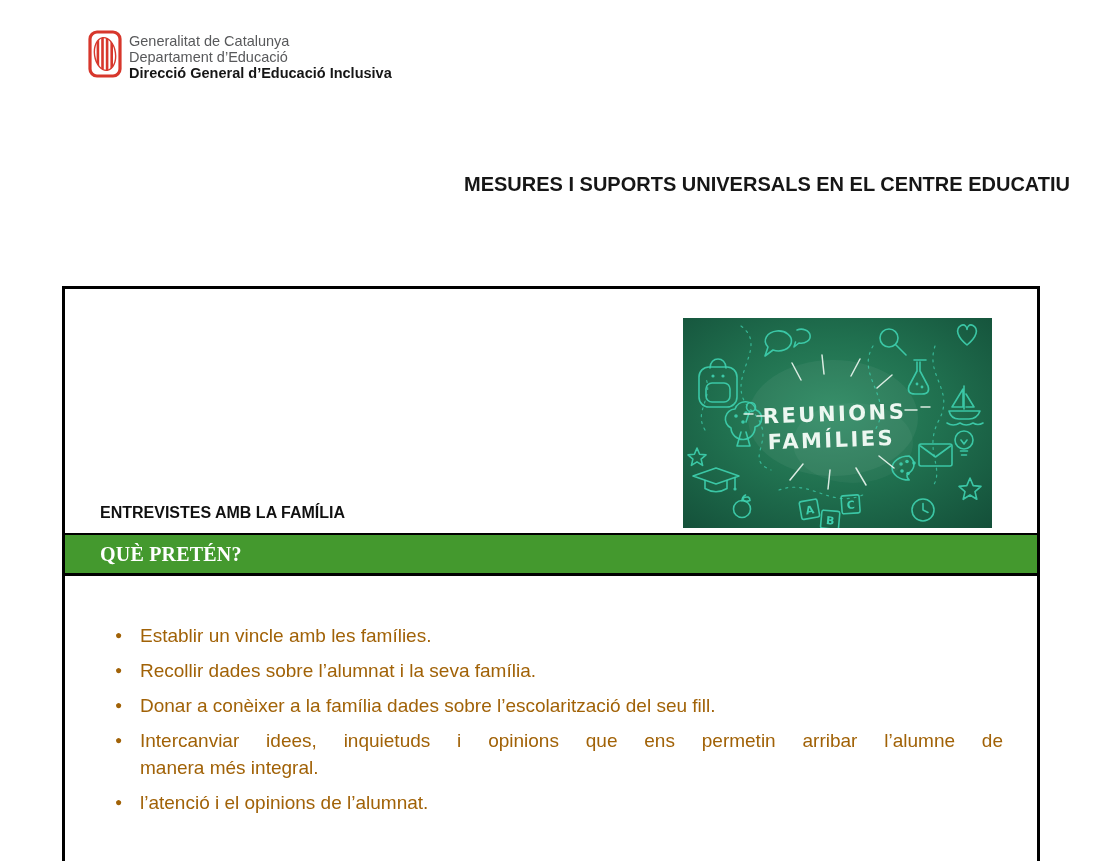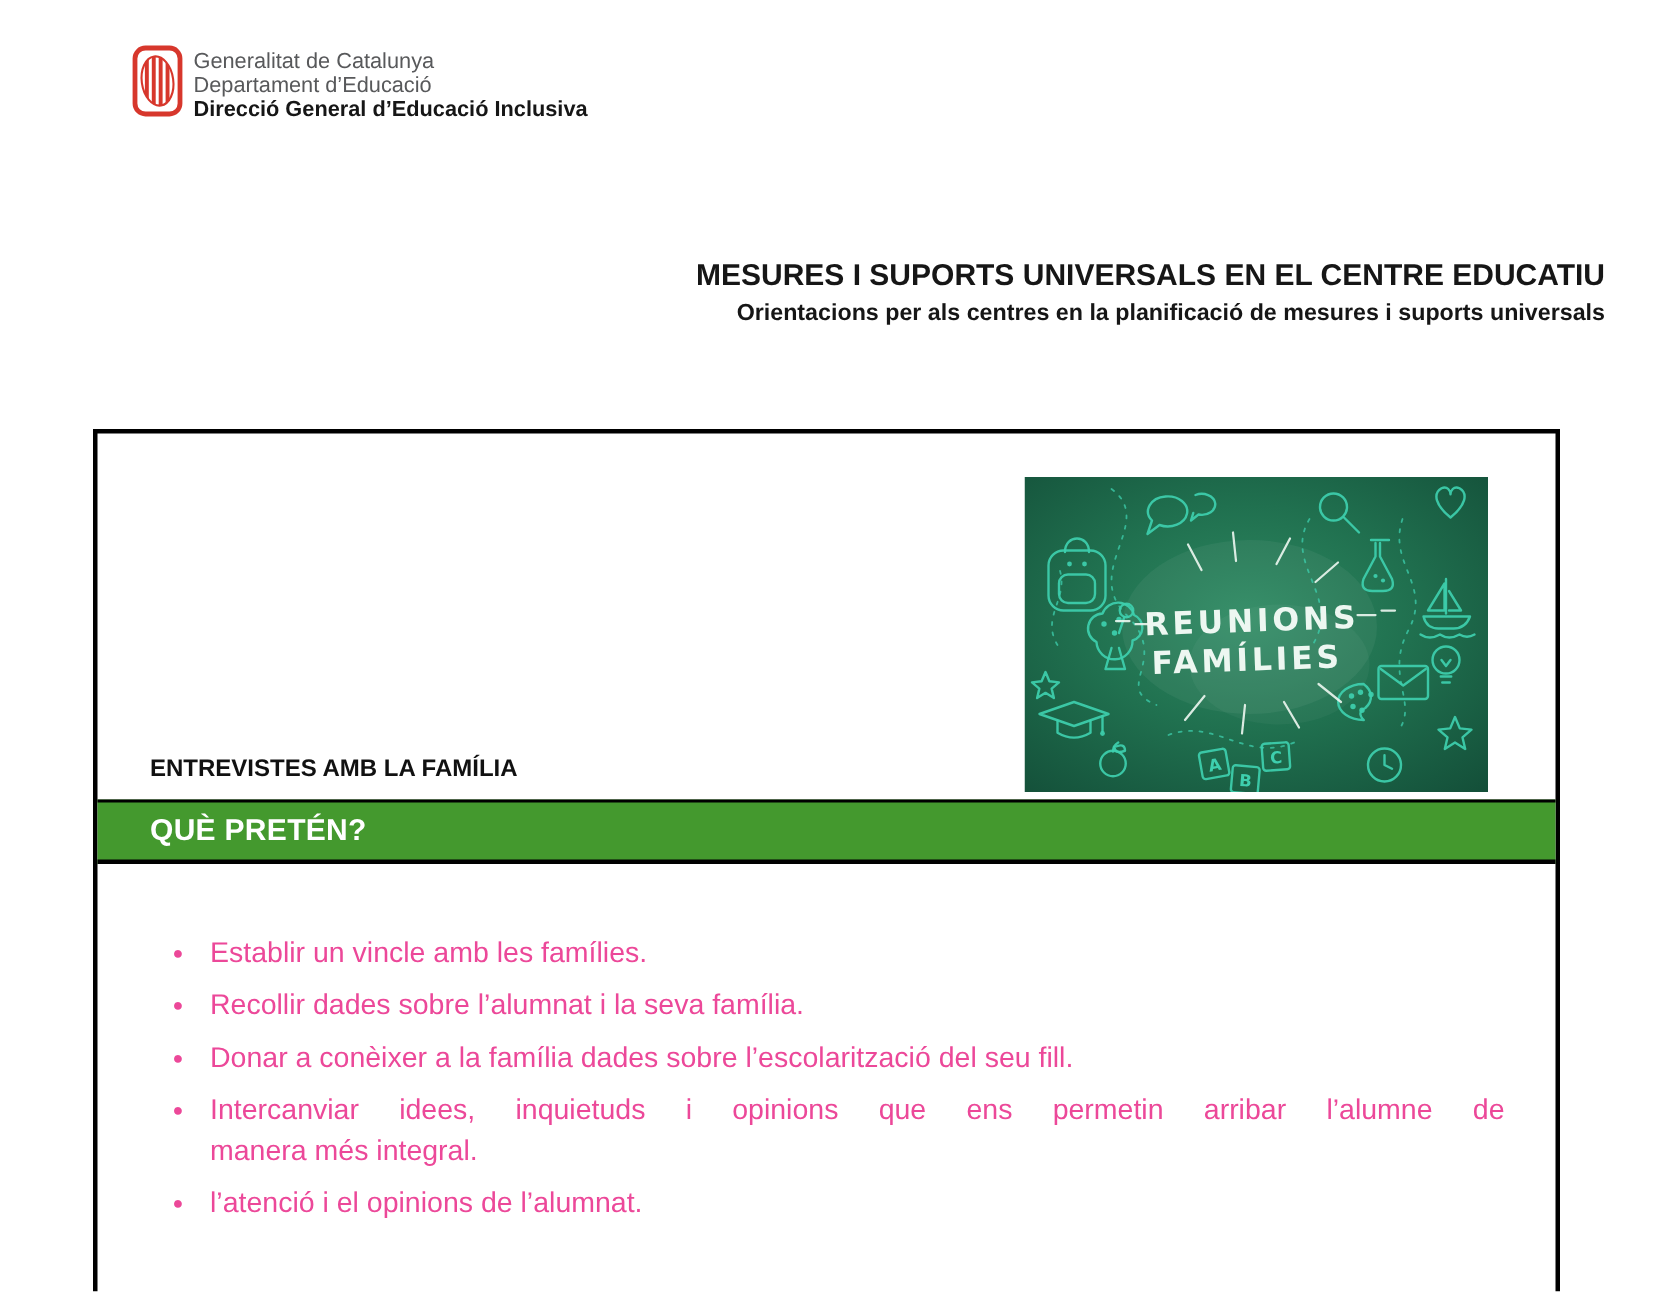--- a/index.html
+++ b/index.html
@@ -22,30 +22,30 @@
 
   
   .card {
     position:absolute; left:62px; top:286px; width:978px; height:640px;
     border:3px solid #000000; background:#ffffff;
   }
   .board { position:absolute; left:618px; top:29px; width:309px; height:210px; }
   .card-heading { position:absolute; left:35px; top:215px; font-size:16px; font-weight:bold; color:#111111; white-space:nowrap; }
   .green-bar {
     position:absolute; left:0; right:0; top:244px; height:43px;
-    background:var(--green); border-top:2px solid #000; border-bottom:3px solid #000;
+    background:var(--green); border-top:2px solid #000; border-bottom:3px solid #000;font-family:Liberation Serif, serif;
   }
   .green-bar .bar-label {
     display:block; padding-left:35px; line-height:38px;
     font-size:20px; font-weight:bold; color:#ffffff; letter-spacing:0.2px;
   }
 
   
   .bullets { position:absolute; left:35px; right:34px; top:333px; margin:0; padding:0; list-style:none;
-             font-size:19px; line-height:27px; color:#ec4899; }
+             font-size:19px; line-height:27px; color:#a16207; }
   .bullets li { position:relative; padding-left:40px; margin:0 0 8px 0; }
   .bullets li::before { content:"\25CF"; position:absolute; left:15px; top:0; font-size:12px; }
   .line { display:block; }
   .line.j { text-align:justify; text-align-last:justify; }
 
   
   .chalk { stroke:var(--chalk); fill:none; stroke-width:1.6; stroke-linecap:round; stroke-linejoin:round; opacity:0.92; }
   .chalk-thin { stroke:var(--chalk); fill:none; stroke-width:1.2; stroke-linecap:round; opacity:0.75; }
   .chalk-dot { fill:var(--chalk); stroke:none; opacity:0.92; }
   .burst { stroke:var(--chalk-white); fill:none; stroke-width:1.5; stroke-linecap:round; opacity:0.9; }
@@ -80,21 +80,20 @@
     </svg>
     <div class="logo-text">
       <div class="l1">Generalitat de Catalunya</div>
       <div class="l2">Departament d’Educació</div>
       <div class="l3">Direcció General d’Educació Inclusiva</div>
     </div>
   </div>
 
   <div class="title-block">
     <div class="doc-title">MESURES I SUPORTS UNIVERSALS EN EL CENTRE EDUCATIU</div>
-    <div class="doc-subtitle">Orientacions per als centres en la planificació de mesures i suports universals</div>
   </div>
 
   <div class="card">
 
     <svg class="board" viewBox="0 0 309 210">
       <defs>
         <radialGradient id="bg" cx="48%" cy="45%" r="80%">
           <stop offset="0%" stop-color="#2e8a62"></stop>
           <stop offset="45%" stop-color="#20704f"></stop>
           <stop offset="100%" stop-color="#124b36"></stop>

